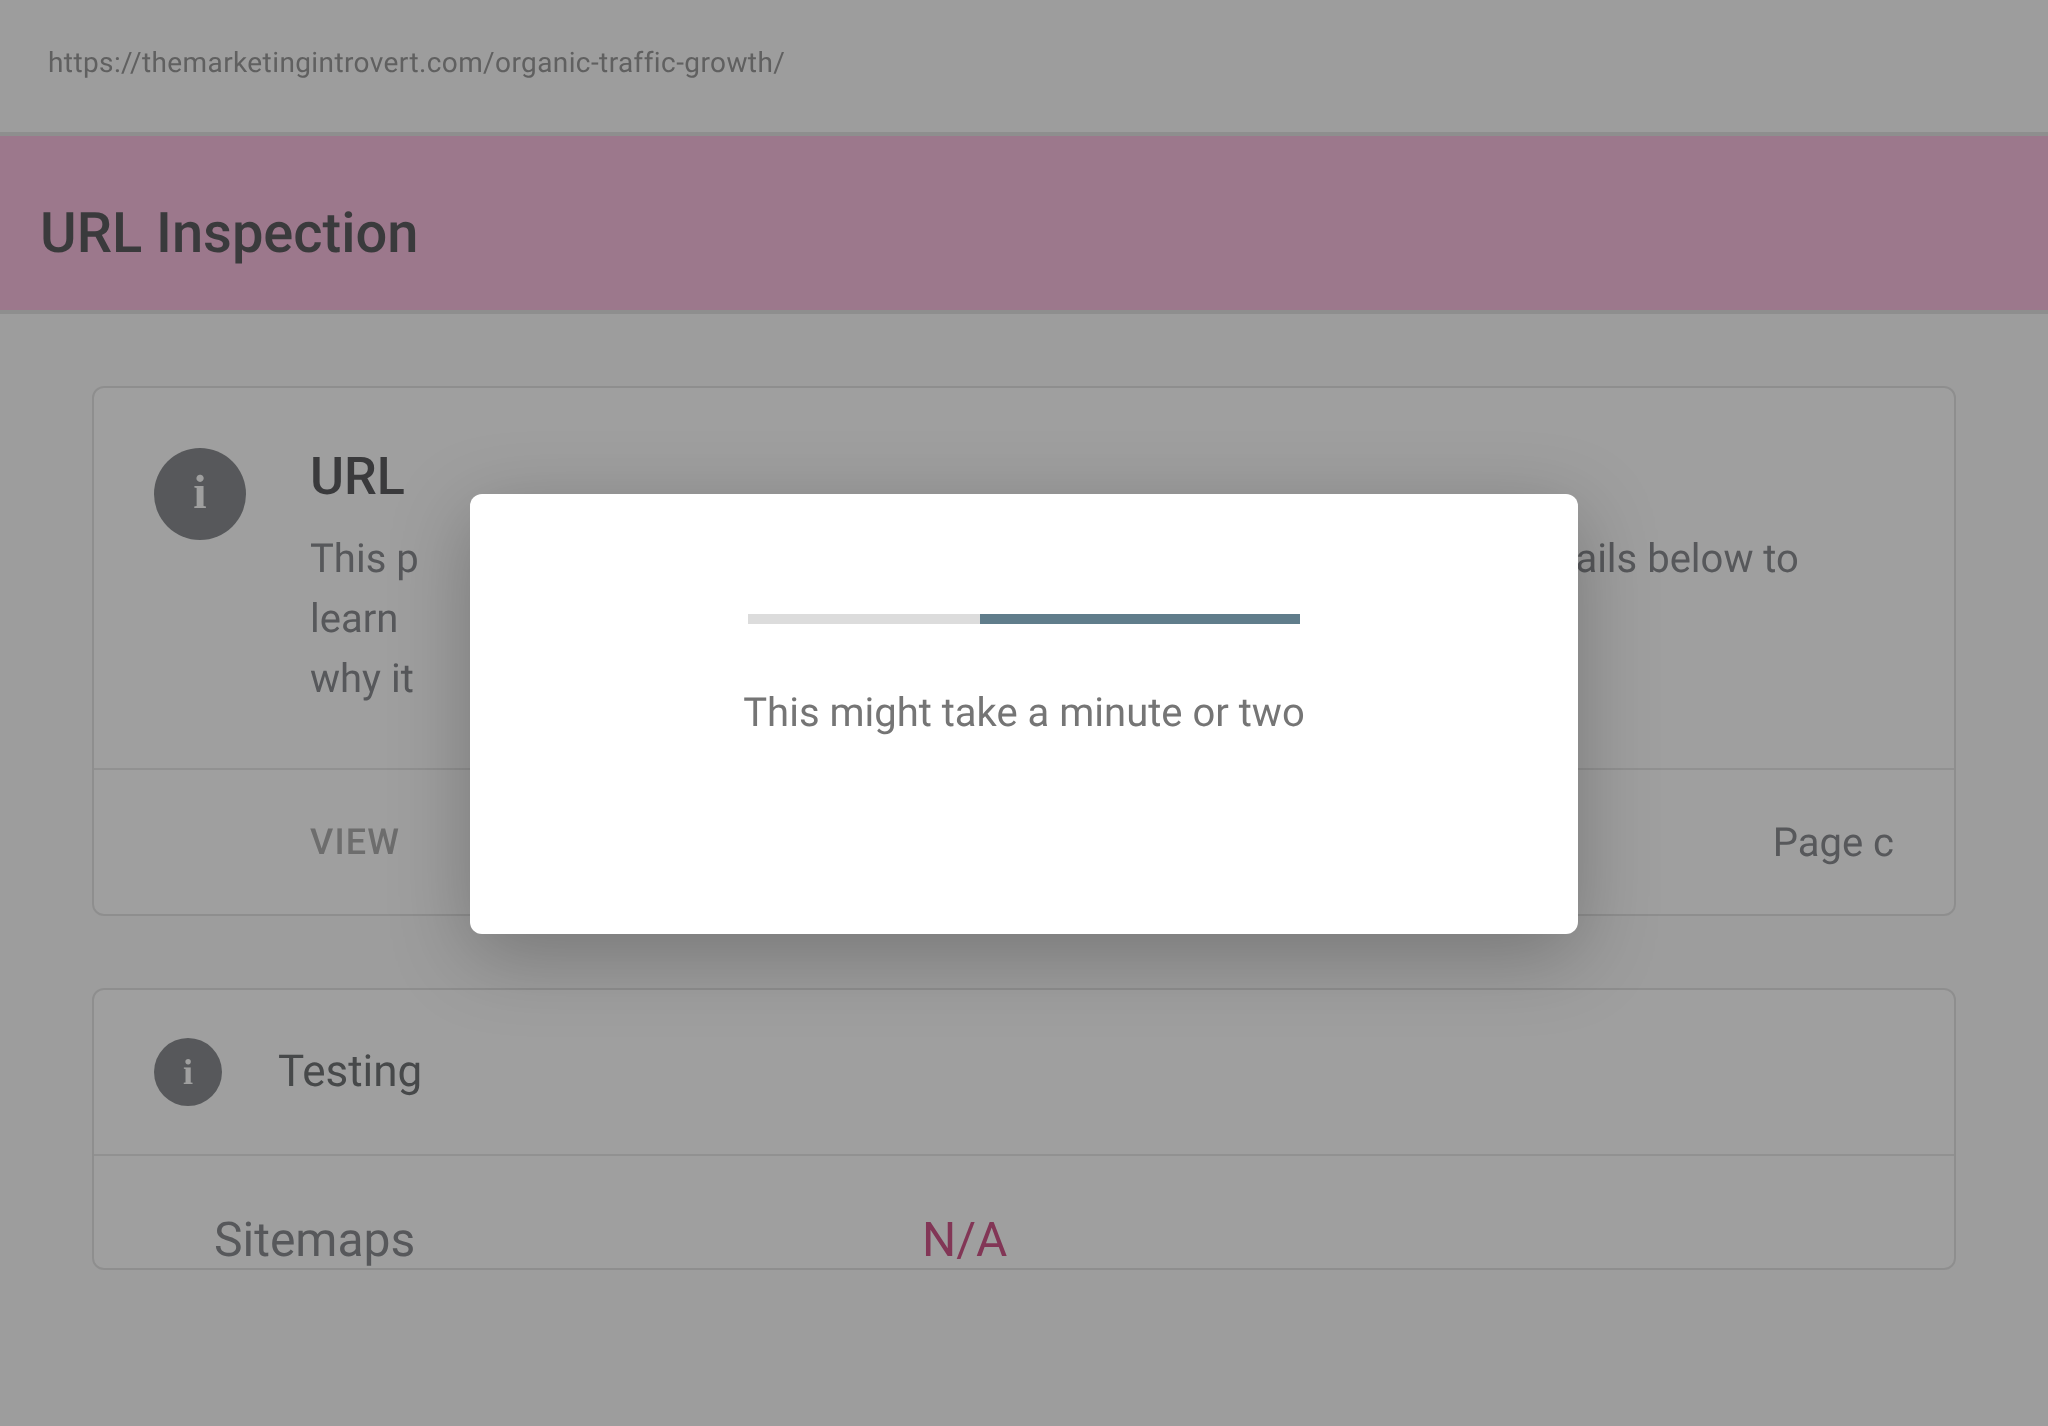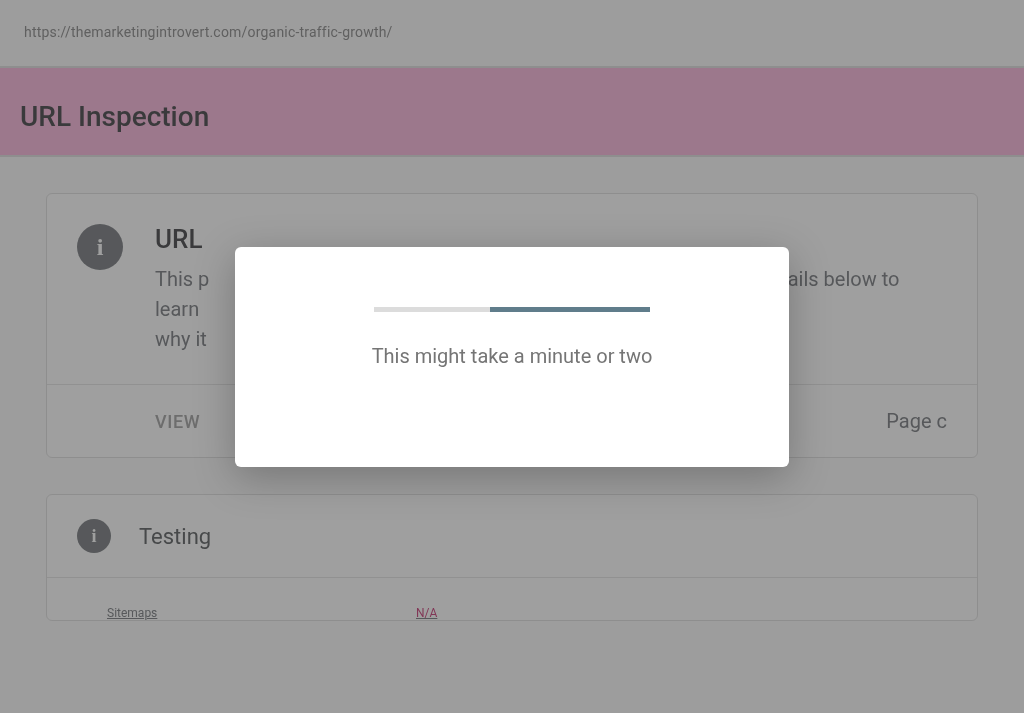--- a/index.html
+++ b/index.html
@@ -110,24 +110,23 @@
     padding: 28px 30px 0 60px;
   }
   .details-heading {
     font-size: 20px;
     font-weight: 700;
     color: #3c4043;
     margin-bottom: 28px;
   }
   .details-row {
     display: flex;
-    gap: 19px;
-    font-size: 12px;
-    color: #5f6368;
-    text-decoration: underline;
+    gap: 64px;
+    font-size: 24px;
+    color: #5f6368;
   }
   .details-key {
     width: 290px;
     color: #5f6368;
   }
   .details-val {
     color: #be185d;
     text-align: right;
   }
 

